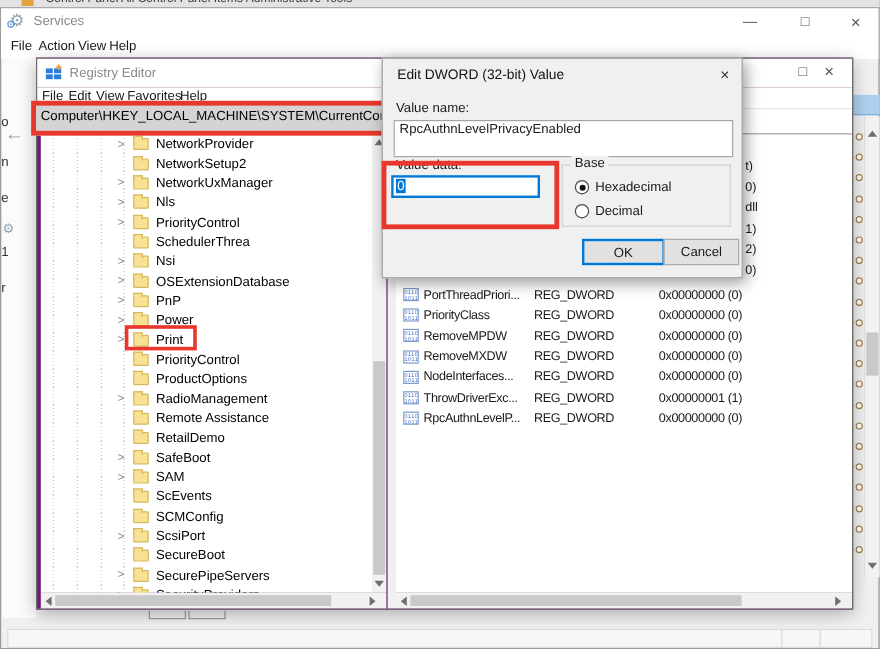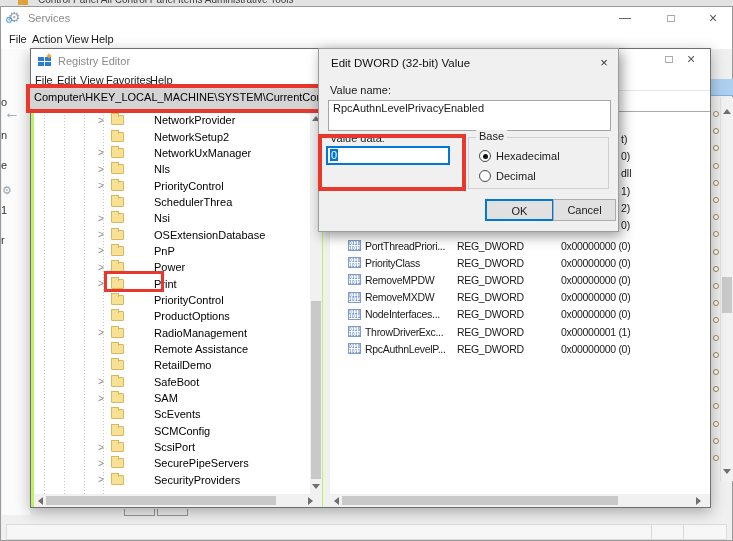--- a/index.html
+++ b/index.html
@@ -39,45 +39,45 @@
   .tri-up    { border-left:4px solid transparent; border-right:4px solid transparent; border-bottom:5px solid #6f6f6f; }
   .tri-down  { border-left:4px solid transparent; border-right:4px solid transparent; border-top:5px solid #6f6f6f; }
   .tri-left  { border-top:4px solid transparent; border-bottom:4px solid transparent; border-right:5px solid #6f6f6f; }
   .tri-right { border-top:4px solid transparent; border-bottom:4px solid transparent; border-left:5px solid #6f6f6f; }
 
   .svc-tab { position:absolute; top:502px; height:7px; width:31px; background:#f0f0f0; border:1px solid #9a9a9a; border-top:none; }
   .svc-bottompanel { position:absolute; left:5px; top:517px; width:721px; height:16px; background:#f7f7f7; border:1px solid #dcdcdc; }
   .svc-vline { position:absolute; top:518px; width:1px; height:14px; background:#d8d8d8; }
 
   
-  .reg-win { left:30px; top:48px; width:681px; height:460px; background:#bef264; border:1px solid #6f6f6f; box-shadow:0 4px 14px rgba(0,0,0,.30); }
+  .reg-win { left:30px; top:48px; width:681px; height:460px; background:#701a75; border:1px solid #6f6f6f; box-shadow:0 4px 14px rgba(0,0,0,.30); }
   .reg-titlebar { position:absolute; left:0; top:0; right:0; height:24px; background:#fff; }
   .reg-title { position:absolute; left:27px; top:6px; color:#8a8a8a; }
   .reg-ico { position:absolute; left:7px; top:4px; }
   .reg-menubar { position:absolute; left:0; top:24px; right:0; height:17px; background:#fff; }
   .reg-menubar .menu-item { top:1px; }
   .reg-addressbar { position:absolute; left:0; top:41px; right:0; height:22px; background:#fff; border-top:1px solid #e6e6e6; border-bottom:1px solid #a9a9a9; }
 
   .tree-pane { position:absolute; left:3px; top:63px; width:276px; height:382px; background:#fff; overflow:hidden; }
   .guide { position:absolute; top:0; bottom:0; width:1px;
            background-image:repeating-linear-gradient(to bottom,#c6c6c6 0,#c6c6c6 1px,transparent 1px,transparent 3px); }
   .trow { position:relative; height:16.35px; display:flex; align-items:center; padding-left:64px; white-space:nowrap; }
   .chev { width:13px; font-size:10px; color:#8a8a8a; flex:0 0 13px; }
   .folder { flex:0 0 13px; width:13px; height:10px; background:#f7e194; border:1px solid #d8b75e; border-radius:1px; position:relative; margin-right:6px; }
   .folder::before { content:""; position:absolute; top:-3px; left:-1px; width:6px; height:3px; background:#f7e194; border:1px solid #d8b75e; border-bottom:none; }
-  .tlabel { color:#000;margin-left:24px; }
+  .tlabel { color:#000; }
 
   .tree-vscroll { position:absolute; left:279px; top:63px; width:12px; height:382px; background:#f1f1f1; }
   .tree-vthumb { position:absolute; left:1px; top:189px; width:10px; height:178px; background:#c9c9c9; }
   .hscroll { position:absolute; top:445px; height:13px; background:#f1f1f1; }
   .hthumb { position:absolute; top:2px; height:9px; background:#c9c9c9; }
   .pane-divider { position:absolute; left:292px; top:41px; width:7px; height:417px; background:#f0f0f0; }
 
   .values-pane { position:absolute; left:299px; top:63px; width:380px; height:382px; background:#fff; overflow:hidden; }
-  .vrows { position:absolute; left:0; top:125px; right:0;padding-left:12px; }
+  .vrows { position:absolute; left:0; top:125px; right:0; }
   .vrow { height:17.2px; display:flex; align-items:center; padding-left:6px; white-space:nowrap; }
   .dicon { flex:0 0 13px; width:13px; height:11px; border:1px solid #7c9cc9; background:#fff; margin-right:4px;
            font-size:4.5px; line-height:4.5px; color:#2f5fc9; text-align:center; overflow:hidden; letter-spacing:.5px; }
   .dicon::before { content:"0110"; display:block; margin-top:1px; }
   .dicon::after  { content:"1011"; display:block; }
   .vname { width:92px; overflow:hidden; font-size:10.5px; letter-spacing:-0.3px; }
   .vtype { width:104px; font-size:10.5px; letter-spacing:-0.3px; }
   .vdata { font-size:10.5px; letter-spacing:-0.3px; }
   .vfrag { position:absolute; left:291px; font-size:10.5px; color:#1a1a1a; }
 
@@ -307,20 +307,25 @@
           <span class="chev"></span>
           <span class="folder"></span>
           <span class="tlabel">SCMConfig</span>
         </div>
         <div class="trow">
           <span class="chev">&gt;</span>
           <span class="folder"></span>
           <span class="tlabel">ScsiPort</span>
         </div>
         <div class="trow">
+          <span class="chev"></span>
+          <span class="folder"></span>
+          <span class="tlabel">SecureBoot</span>
+        </div>
+        <div class="trow">
           <span class="chev">&gt;</span>
           <span class="folder"></span>
           <span class="tlabel">SecurePipeServers</span>
         </div>
         <div class="trow">
           <span class="chev">&gt;</span>
           <span class="folder"></span>
           <span class="tlabel">SecurityProviders</span>
         </div>
       </div>

